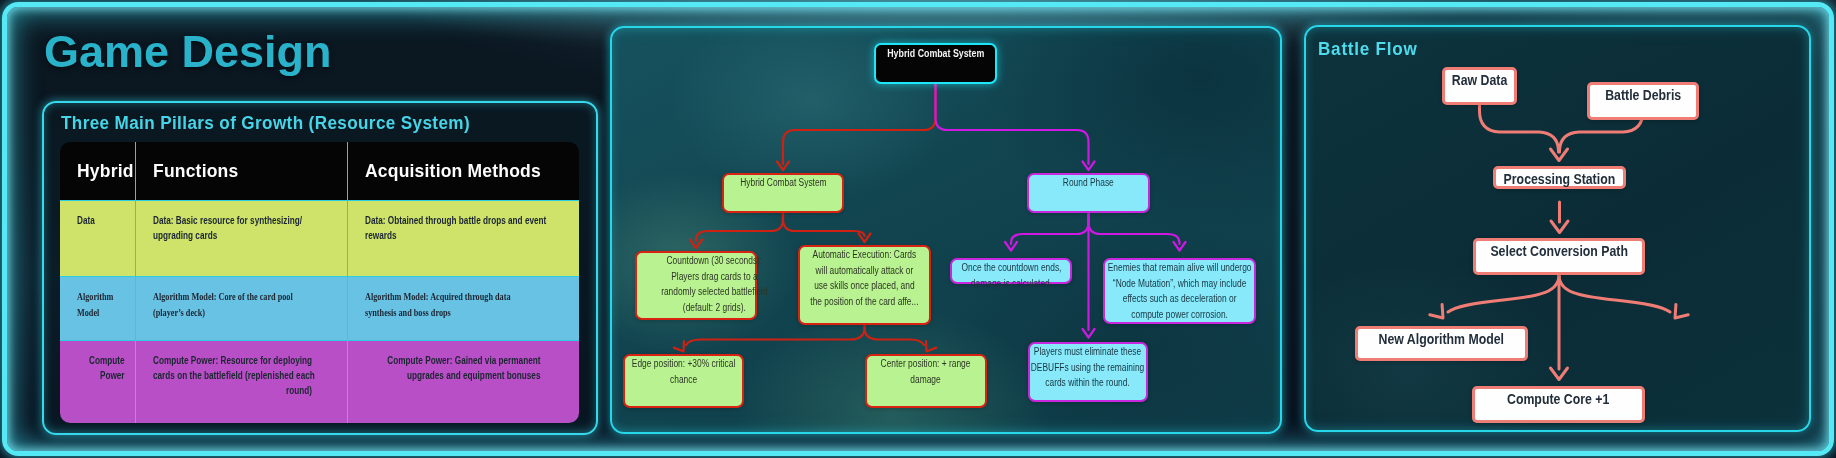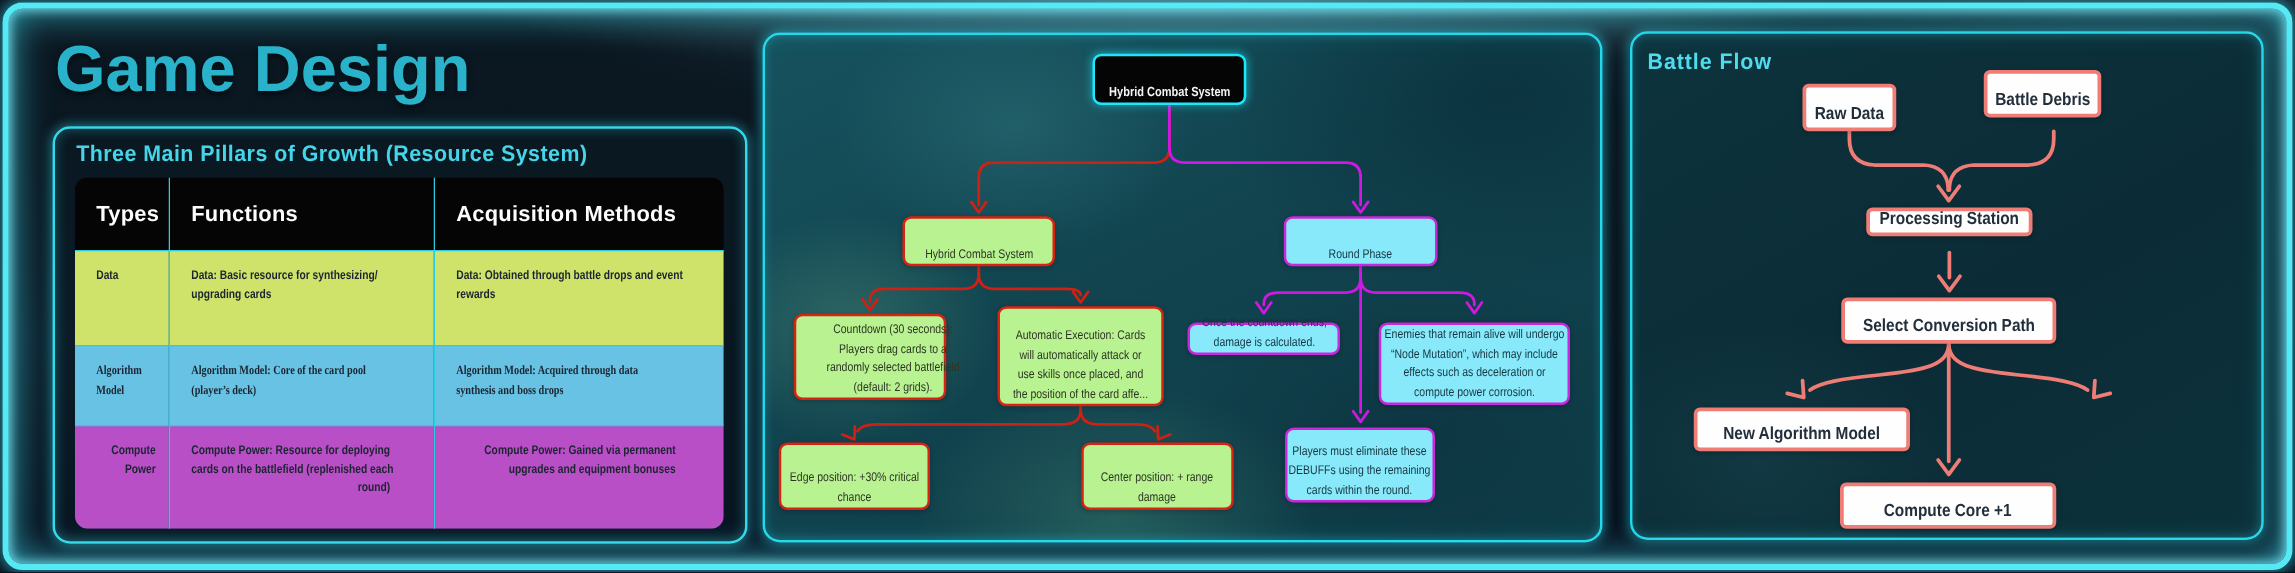--- a/index.html
+++ b/index.html
@@ -19,21 +19,21 @@
     border:5px solid #55e9f6;border-radius:16px;
     box-shadow:
       inset 0 0 28px 5px rgba(62,224,243,.6),
       inset 0 0 8px 2px rgba(185,248,255,.7),
       0 0 10px 2px rgba(62,224,243,.55);
     pointer-events:none;
   }
   
   .game-title{
     position:absolute;left:44px;top:26px;margin:0;
-    font-size:52px;font-weight:bold;letter-spacing:0px;
+    font-size:45px;font-weight:bold;letter-spacing:0px;
     color:#29b2ca;text-shadow:0 2px 5px rgba(0,0,0,.55);
   }
   .panel{position:absolute;border-radius:14px;}
   .panel-left{
     left:42px;top:101px;width:552px;height:330px;
     border:2px solid #36d9ec;
     background:rgba(9,26,36,.45);
     box-shadow:0 0 9px 1px rgba(54,217,236,.5), inset 0 0 9px 1px rgba(54,217,236,.3);
   }
   .panel-left-heading{
@@ -88,21 +88,21 @@
       linear-gradient(150deg,#0d333d 0%,#0b2c36 55%,#0c313b 100%);
   }
   .panel-right-heading{
     position:absolute;left:1318px;top:39px;
     font-size:18px;font-weight:bold;letter-spacing:.8px;color:#4fdbec;
     transform:scaleX(.95);transform-origin:0 0;white-space:pre;
   }
   
   .node{
     position:absolute;box-sizing:border-box;border-radius:7px;
-    display:flex;align-items:flex-end;justify-content:center;text-align:center;
+    display:flex;align-items:flex-start;justify-content:center;text-align:center;
   }
   .node .lbl{
     display:block;white-space:pre;line-height:1.55;
     transform:scaleX(.84);transform-origin:center;
   }
   .node-root{
     background:#050505;border:2px solid #1fe6f8;color:#f4f4f4;
     font-size:10.5px;font-weight:bold;box-shadow:0 0 8px rgba(31,230,248,.6);
   }
   .node-green{
@@ -132,21 +132,21 @@
   <section class="panel panel-left">
     <div class="panel-left-heading">Three Main Pillars of Growth (Resource System)</div>
     <table class="pillars">
       <colgroup>
           <col class="c1">
           <col class="c2">
           <col class="c3">
         </colgroup>
       <tbody>
           <tr class="hd">
-        <th>Types</th>
+        <th>Hybrid</th>
         <th>Functions</th>
         <th>Acquisition Methods</th>
       </tr>
       <tr class="row-data">
         <td>
               <span class="cl">Data</span>
             </td>
         <td>
               <span class="cl">Data: Basic resource for synthesizing/
 upgrading cards</span>
@@ -276,21 +276,21 @@
     </div>
   <div class="node node-cyan" style="left:1028px;top:342px;width:120px;height:60px;">
       <span class="lbl">Players must eliminate these
 DEBUFFs using the remaining
 cards within the round.</span>
     </div>
 
   <div class="node node-white" style="left:1442px;top:67px;width:75px;height:38px;">
       <span class="lbl">Raw Data</span>
     </div>
-  <div class="node node-white" style="left:1587px;top:56px;width:94px;height:38px;">
+  <div class="node node-white" style="left:1587px;top:82px;width:112px;height:38px;">
       <span class="lbl">Battle Debris</span>
     </div>
   <div class="node node-white" style="left:1493px;top:166px;width:133px;height:23px;">
       <span class="lbl">Processing Station</span>
     </div>
   <div class="node node-white" style="left:1473px;top:238px;width:172px;height:37px;">
       <span class="lbl">Select Conversion Path</span>
     </div>
   <div class="node node-white" style="left:1355px;top:326px;width:173px;height:35px;">
       <span class="lbl">New Algorithm Model</span>

